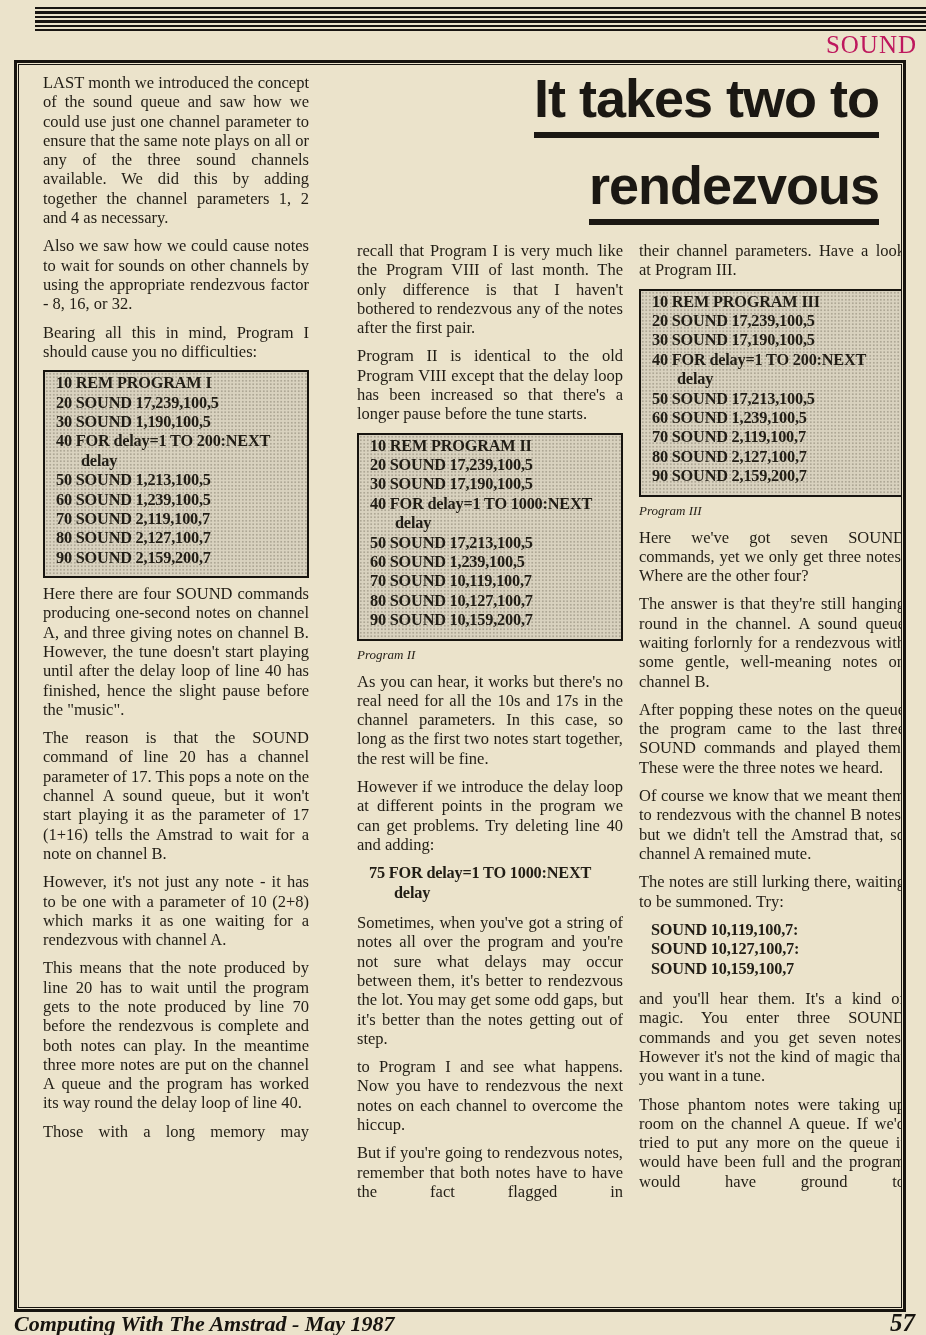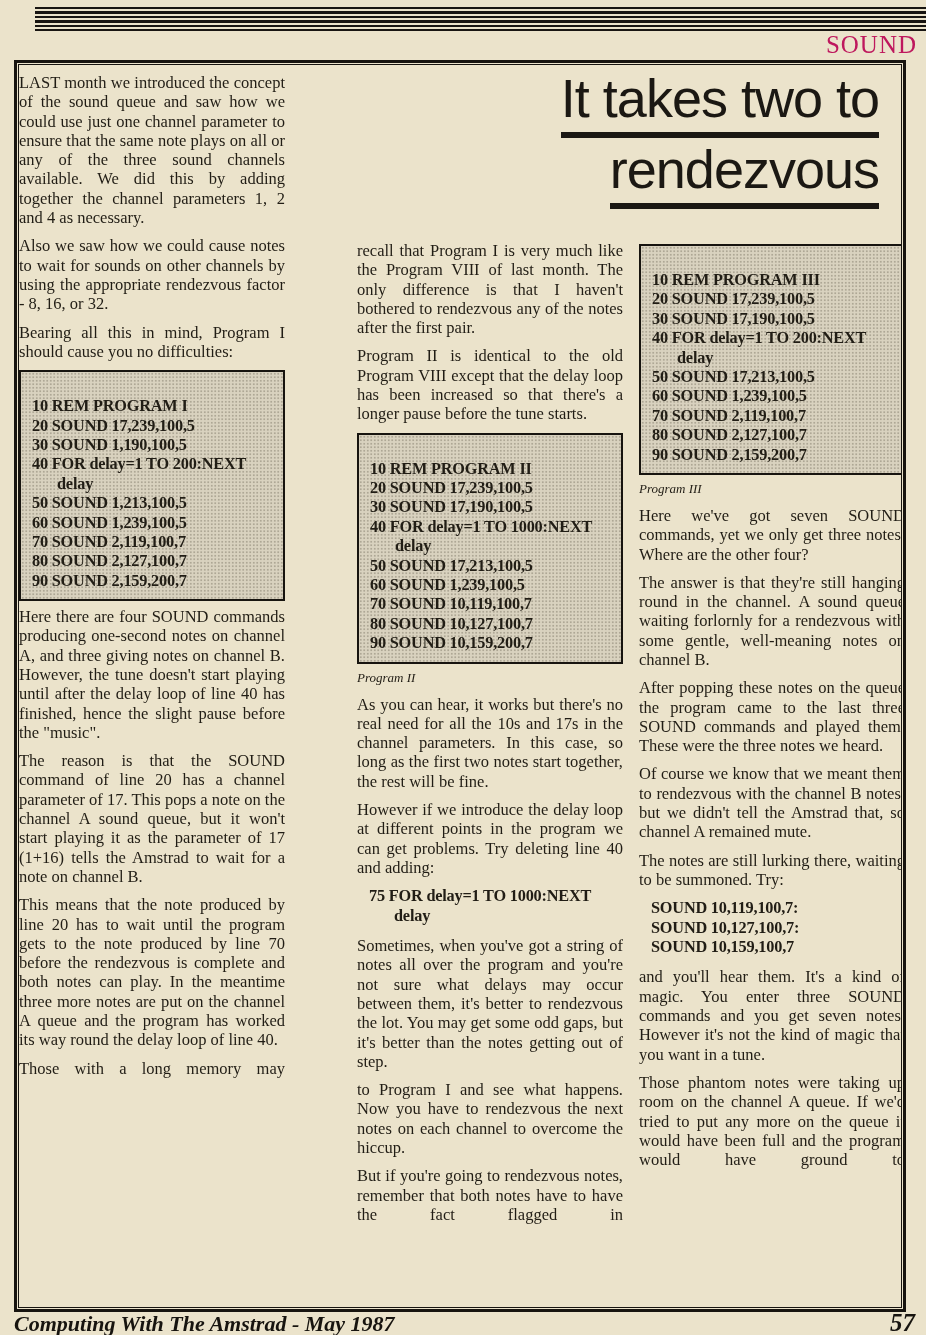--- a/index.html
+++ b/index.html
@@ -31,42 +31,42 @@
     position:absolute;left:2px;top:2px;right:2px;bottom:2px;
     overflow:hidden;
   }
   .headline{
     position:absolute;top:6px;right:22px;width:600px;
     text-align:right;line-height:1;
   }
   .headline .line{
     display:inline-block;
     font-family:"Liberation Sans",sans-serif;
-    font-weight:normal;font-size:54px;letter-spacing:-1px;
+    font-weight:bold;font-size:54px;letter-spacing:-1px;
     color:#1b1813;
     border-bottom:6px solid #1b1813;
     padding-bottom:7px;
   }
-  .headline .line2{margin-top:4px;}
+  .headline .line2{margin-top:20px;}
   .col{position:absolute;width:266px;overflow:hidden;}
-  .col1{left:0;top:8px;height:1228px;}
+  .col1{left:24px;top:8px;height:1228px;}
   .col2{left:338px;top:176px;height:1058px;}
   .col3{left:620px;top:176px;height:1058px;}
   .col p{
     margin:0 0 9px;
     text-align:justify;
     font-size:16.5px;line-height:1.17;
   }
   .cont{text-align-last:justify;}
   .codebox{
     border:2px solid #17140f;
     background-color:#d9d2bf;
     background-image:radial-gradient(rgba(62,56,40,.28) 1px,transparent 1.15px);
     background-size:3.5px 3.5px;
-    padding:24px 6px 9px 11px;
+    padding:1px 6px 9px 11px;
     margin:3px 0 6px;
   }
   .codeline{
     font-weight:bold;font-size:16.3px;line-height:1.19;
     white-space:nowrap;letter-spacing:-0.2px;
   }
   .codeline.indent{padding-left:25px;}
   .caption{
     font-style:italic;font-size:13px;
     margin:0 0 9px;text-align:left;
@@ -107,20 +107,21 @@
         <div class="codeline">40 FOR delay=1 TO 200:NEXT</div>
         <div class="codeline indent">delay</div>
         <div class="codeline">50 SOUND 1,213,100,5</div>
         <div class="codeline">60 SOUND 1,239,100,5</div>
         <div class="codeline">70 SOUND 2,119,100,7</div>
         <div class="codeline">80 SOUND 2,127,100,7</div>
         <div class="codeline">90 SOUND 2,159,200,7</div>
       </div>
       <p>Here there are four SOUND commands producing one-second notes on channel A, and three giving notes on channel B. However, the tune doesn't start playing until after the delay loop of line 40 has finished, hence the slight pause before the "music".</p>
       <p>The reason is that the SOUND command of line 20 has a channel parameter of 17. This pops a note on the channel A sound queue, but it won't start playing it as the parameter of 17 (1+16) tells the Amstrad to wait for a note on channel B.</p>
+      <p>However, it's not just any note - it has to be one with a parameter of 10 (2+8) which marks it as one waiting for a rendezvous with channel A.</p>
       <p>This means that the note produced by line 20 has to wait until the program gets to the note produced by line 70 before the rendezvous is complete and both notes can play. In the meantime three more notes are put on the channel A queue and the program has worked its way round the delay loop of line 40.</p>
       <p class="cont">Those with a long memory may</p>
     </div>
 
     <div class="col col2">
       <p>recall that Program I is very much like the Program VIII of last month. The only difference is that I haven't bothered to rendezvous any of the notes after the first pair.</p>
       <p>Program II is identical to the old Program VIII except that the delay loop has been increased so that there's a longer pause before the tune starts.</p>
       <div class="codebox">
         <div class="codeline">10 REM PROGRAM II</div>
         <div class="codeline">20 SOUND 17,239,100,5</div>
@@ -139,20 +140,21 @@
       <div class="inset">
         <div class="codeline">75 FOR delay=1 TO 1000:NEXT</div>
         <div class="codeline indent">delay</div>
       </div>
       <p>Sometimes, when you've got a string of notes all over the program and you're not sure what delays may occur between them, it's better to rendezvous the lot. You may get some odd gaps, but it's better than the notes getting out of step.</p>
       <p>to Program I and see what happens. Now you have to rendezvous the next notes on each channel to overcome the hiccup.</p>
       <p class="cont">But if you're going to rendezvous notes, remember that both notes have to have the fact flagged in</p>
     </div>
 
     <div class="col col3">
+      <p>their channel parameters. Have a look at Program III.</p>
       <div class="codebox">
         <div class="codeline">10 REM PROGRAM III</div>
         <div class="codeline">20 SOUND 17,239,100,5</div>
         <div class="codeline">30 SOUND 17,190,100,5</div>
         <div class="codeline">40 FOR delay=1 TO 200:NEXT</div>
         <div class="codeline indent">delay</div>
         <div class="codeline">50 SOUND 17,213,100,5</div>
         <div class="codeline">60 SOUND 1,239,100,5</div>
         <div class="codeline">70 SOUND 2,119,100,7</div>
         <div class="codeline">80 SOUND 2,127,100,7</div>

